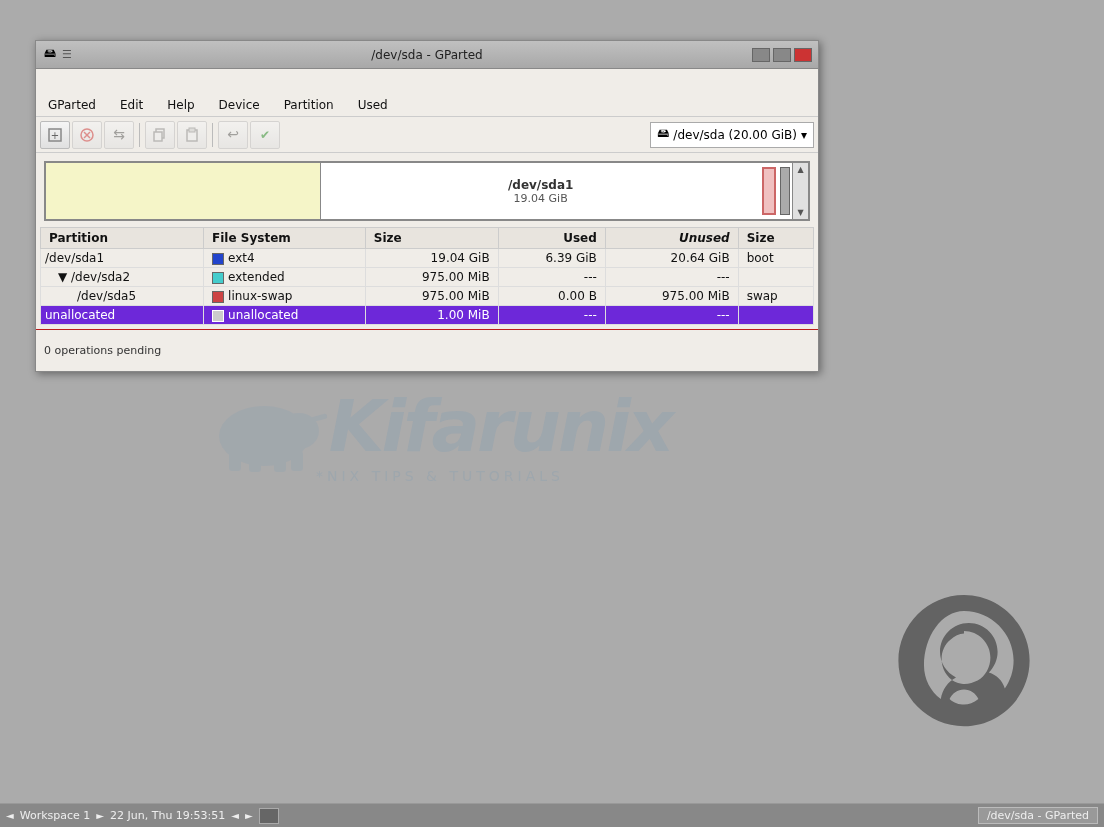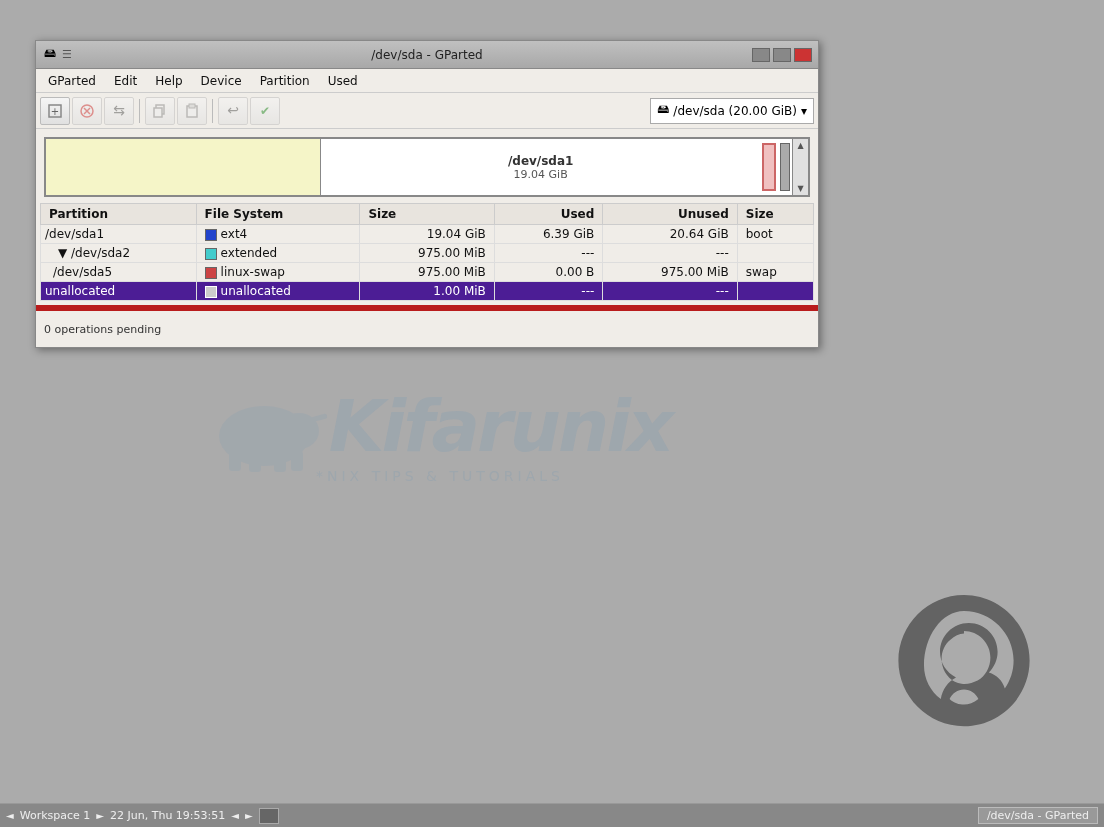--- a/index.html
+++ b/index.html
@@ -107,21 +107,22 @@
     .tb-btn-close { background: #cc3333; }
 
     
     .menubar {
       height: 24px;
       background: #f0ede8;
       display: flex;
       align-items: center;
       padding: 0 4px;
       border-bottom: 1px solid #ccc;
-      gap: 2px;
+      gap: 8px;
+      margin-top: 24px;
     }
     .menu-item {
       padding: 2px 8px;
       cursor: pointer;
       border-radius: 2px;
       color: #111;
     }
 
     
     .toolbar {
@@ -230,21 +231,21 @@
       text-align: left;
       font-weight: bold;
       color: #111;
     }
     .partition-table td {
       border: 1px solid #ddd;
       padding: 2px 8px;
       color: #111;
     }
     .partition-table tr.selected td {
-      background: #4c1d95;
+      background: #6d28d9;
       color: white;
     }
     .partition-table tr.selected td .fs-color {
       border-color: white;
     }
 
     .fs-color {
       display: inline-block;
       width: 12px;
       height: 12px;
@@ -252,21 +253,21 @@
       vertical-align: middle;
       margin-right: 4px;
     }
 
     .td-right { text-align: right; }
 
     
     .statusbar {
       height: 42px;
       background: #f0ede8;
-      border-top: 6px solid #b91c1c;
+      border-top: 1px solid #b91c1c;
       display: flex;
       align-items: center;
       padding: 16px 8px;
       color: #333;
       font-size: 11px;
     }
 
     
     .taskbar {
       position: absolute;
@@ -447,21 +448,21 @@
     </div>
 
     <div class="table-area">
       <table class="partition-table">
         <thead>
           <tr>
             <th>Partition</th>
             <th>File System</th>
             <th style="text-align:left;">Size</th>
             <th style="text-align:right;">Used</th>
-            <th style="text-align:right;">Unused</th>
+            <th style="text-align:right;font-style:italic;">Unused</th>
             <th>Size</th>
           </tr>
         </thead>
         <tbody id="partition-tbody">
         <tr>
               <td style="padding-left: 4px;">/dev/sda1</td>
               <td><span class="fs-color" style="background: rgb(34, 68, 204);"></span>ext4</td>
               <td class="td-right">19.04 GiB</td>
               <td class="td-right">6.39 GiB</td>
               <td class="td-right">20.64 GiB</td>
@@ -469,21 +470,21 @@
             </tr>
             <tr>
               <td style="padding-left: 17px;">▼ /dev/sda2</td>
               <td><span class="fs-color" style="background: rgb(68, 204, 204);"></span>extended</td>
               <td class="td-right">975.00 MiB</td>
               <td class="td-right">---</td>
               <td class="td-right">---</td>
               <td></td>
             </tr>
             <tr>
-              <td style="padding-left: 12px;">/dev/sda5</td>
+              <td style="padding-left: 36px;">/dev/sda5</td>
               <td><span class="fs-color" style="background: rgb(204, 68, 68);"></span>linux-swap</td>
               <td class="td-right">975.00 MiB</td>
               <td class="td-right">0.00 B</td>
               <td class="td-right">975.00 MiB</td>
               <td>swap</td>
             </tr>
             <tr class="selected">
               <td style="padding-left: 4px;">unallocated</td>
               <td><span class="fs-color" style="background: rgb(204, 204, 204);"></span>unallocated</td>
               <td class="td-right">1.00 MiB</td>

